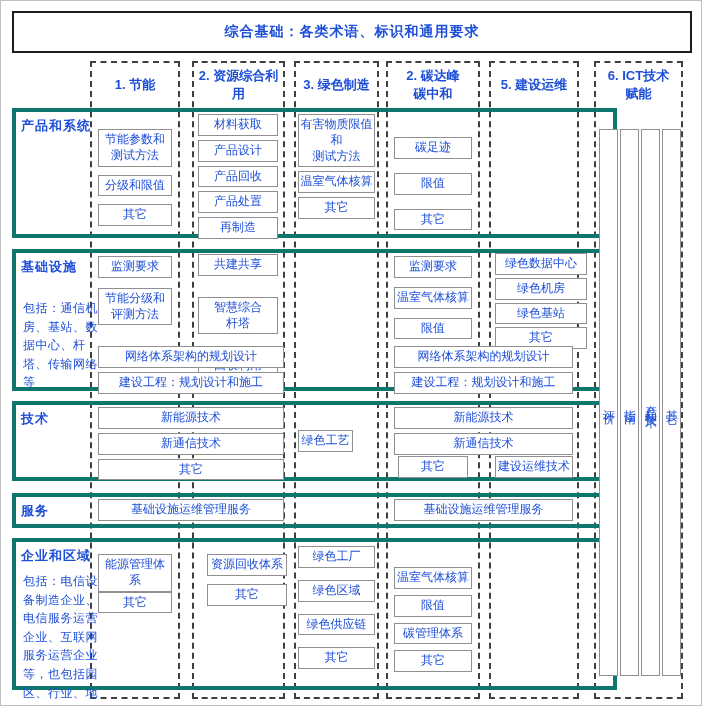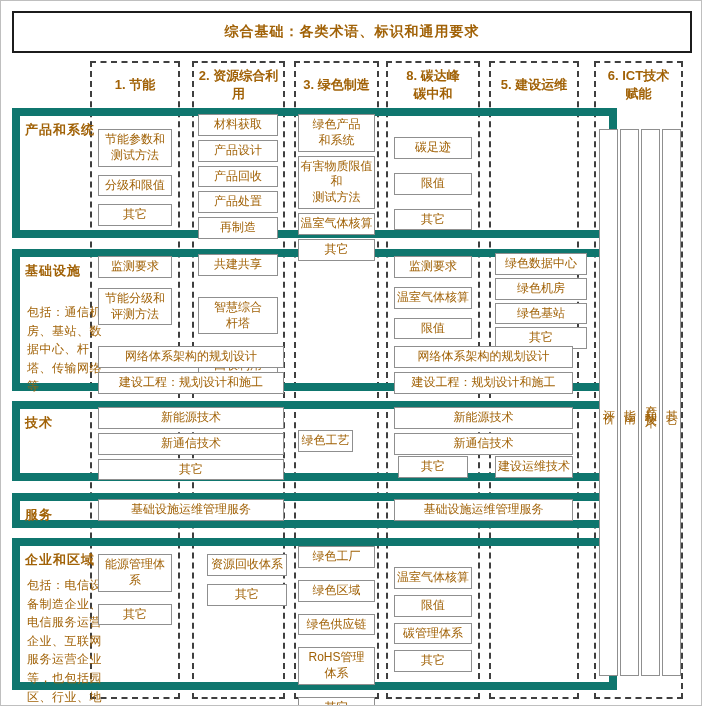--- a/index.html
+++ b/index.html
@@ -1,35 +1,35 @@
 <!DOCTYPE html>
 <html><head>
 <meta charset="utf-8">
 <style>
   html,body{margin:0;padding:0;background:#fff;}
   .canvas{
     position:relative;width:702px;height:706px;background:#fff;
     border:1px solid #bfbfbf;box-sizing:border-box;overflow:hidden;
-    font-family:"Liberation Sans","DejaVu Sans",sans-serif;color:#a16207;
+    font-family:"Liberation Sans","DejaVu Sans",sans-serif;color:#1d4ed8;
   }
   .canvas *{box-sizing:border-box;}
   .title-box{
     position:absolute;left:11px;top:10px;width:680px;height:42px;
     border:2px solid #1c1c1c;display:flex;align-items:center;justify-content:center;
     font-size:14px;font-weight:bold;letter-spacing:1px;background:#fff;
   }
   .col{
     position:absolute;top:60px;height:638px;border:2px dashed #3f3f3f;z-index:1;
   }
   .col-header{
     height:44px;display:flex;align-items:center;justify-content:center;
     font-size:13px;font-weight:bold;text-align:center;white-space:pre-line;line-height:1.35;
   }
   .row-box{
-    position:absolute;left:11px;width:605px;border:8px solid #0f766e;z-index:2;
+    position:absolute;left:11px;width:605px;border:4px solid #0f766e;z-index:2;
   }
   .row-label{
     position:absolute;left:5px;top:5px;font-size:13px;font-weight:bold;letter-spacing:1px;
   }
   .row-desc{
     position:absolute;left:7px;width:80px;font-size:12px;line-height:1.55;letter-spacing:0.5px;
   }
   .group{
     position:absolute;display:flex;flex-direction:column;z-index:3;
   }
@@ -62,21 +62,21 @@
   <div class="col" style="left:89px;width:90px">
     <div class="col-header">1. 节能</div>
   </div>
   <div class="col" style="left:191px;width:93px">
     <div class="col-header">2. 资源综合利用</div>
   </div>
   <div class="col" style="left:293px;width:85px">
     <div class="col-header">3. 绿色制造</div>
   </div>
   <div class="col" style="left:385px;width:94px">
-    <div class="col-header">8. 碳达峰
+    <div class="col-header">2. 碳达峰
 碳中和</div>
   </div>
   <div class="col" style="left:488px;width:90px">
     <div class="col-header">5. 建设运维</div>
   </div>
   <div class="col" style="left:593px;width:89px">
     <div class="col-header">6. ICT技术
 赋能</div>
   </div>
 
@@ -105,22 +105,20 @@
     <div class="box">其它</div>
   </div>
   <div class="group" style="left:197px;top:113px;width:80px;gap:4px">
     <div class="box">材料获取</div>
     <div class="box">产品设计</div>
     <div class="box">产品回收</div>
     <div class="box">产品处置</div>
     <div class="box">再制造</div>
   </div>
   <div class="group" style="left:297px;top:113px;width:77px;gap:4px">
-    <div class="box">绿色产品
-和系统</div>
     <div class="box">有害物质限值和
 测试方法</div>
     <div class="box">温室气体核算</div>
     <div class="box">其它</div>
   </div>
   <div class="group" style="left:393px;top:136px;width:78px;gap:14px">
     <div class="box">碳足迹</div>
     <div class="box">限值</div>
     <div class="box">其它</div>
   </div>
@@ -175,34 +173,32 @@
     <div class="box">建设运维技术</div>
   </div>
 
   <div class="group" style="left:97px;top:498px;width:186px">
     <div class="box">基础设施运维管理服务</div>
   </div>
   <div class="group" style="left:393px;top:498px;width:179px">
     <div class="box">基础设施运维管理服务</div>
   </div>
 
-  <div class="group" style="left:97px;top:553px;width:74px;gap:12px">
+  <div class="group" style="left:97px;top:553px;width:74px;">
     <div class="box">能源管理体系</div>
     <div class="box">其它</div>
   </div>
   <div class="group" style="left:206px;top:553px;width:80px;gap:8px">
     <div class="box">资源回收体系</div>
     <div class="box">其它</div>
   </div>
   <div class="group" style="left:297px;top:545px;width:77px;gap:12px">
     <div class="box">绿色工厂</div>
     <div class="box">绿色区域</div>
     <div class="box">绿色供应链</div>
-    <div class="box">RoHS管理
-体系</div>
     <div class="box">其它</div>
   </div>
   <div class="group" style="left:393px;top:566px;width:78px;gap:6px">
     <div class="box">温室气体核算</div>
     <div class="box">限值</div>
     <div class="box">碳管理体系</div>
     <div class="box">其它</div>
   </div>
 
   <div class="ict-strip">

